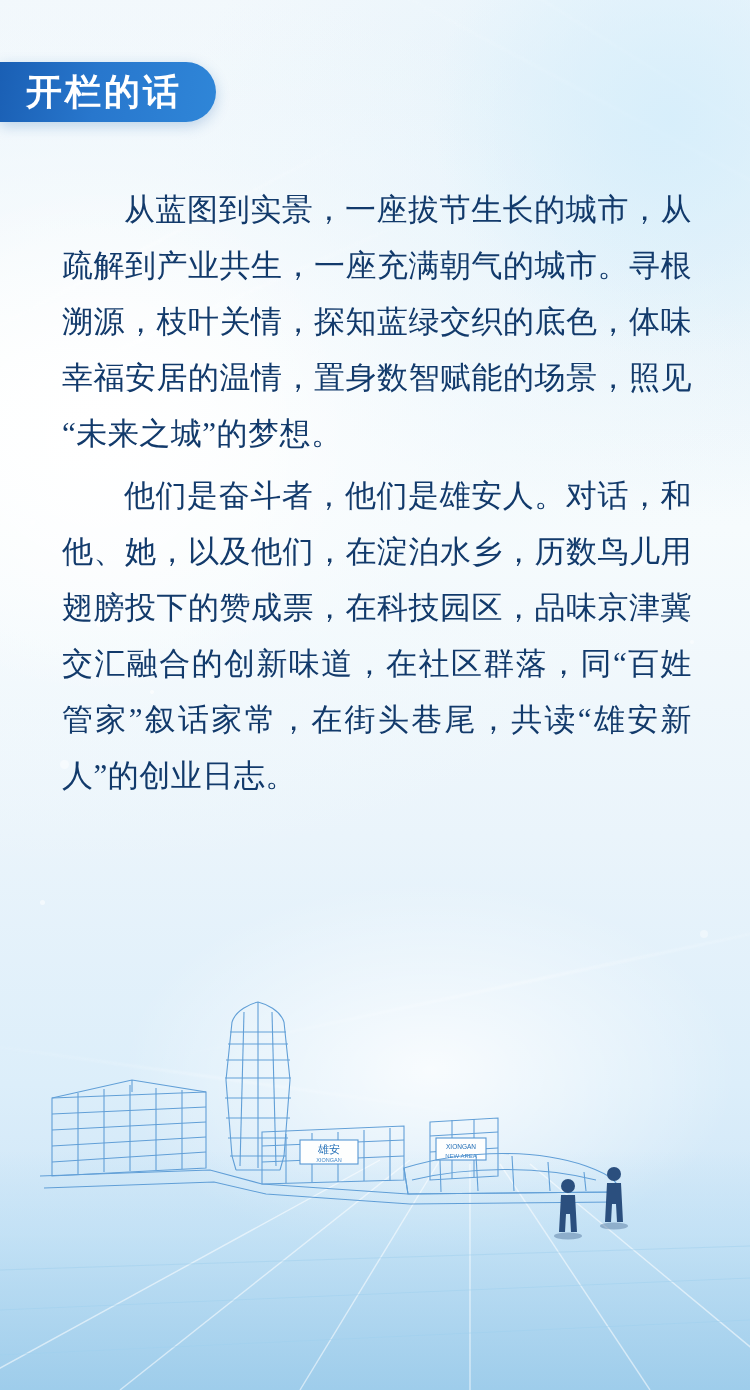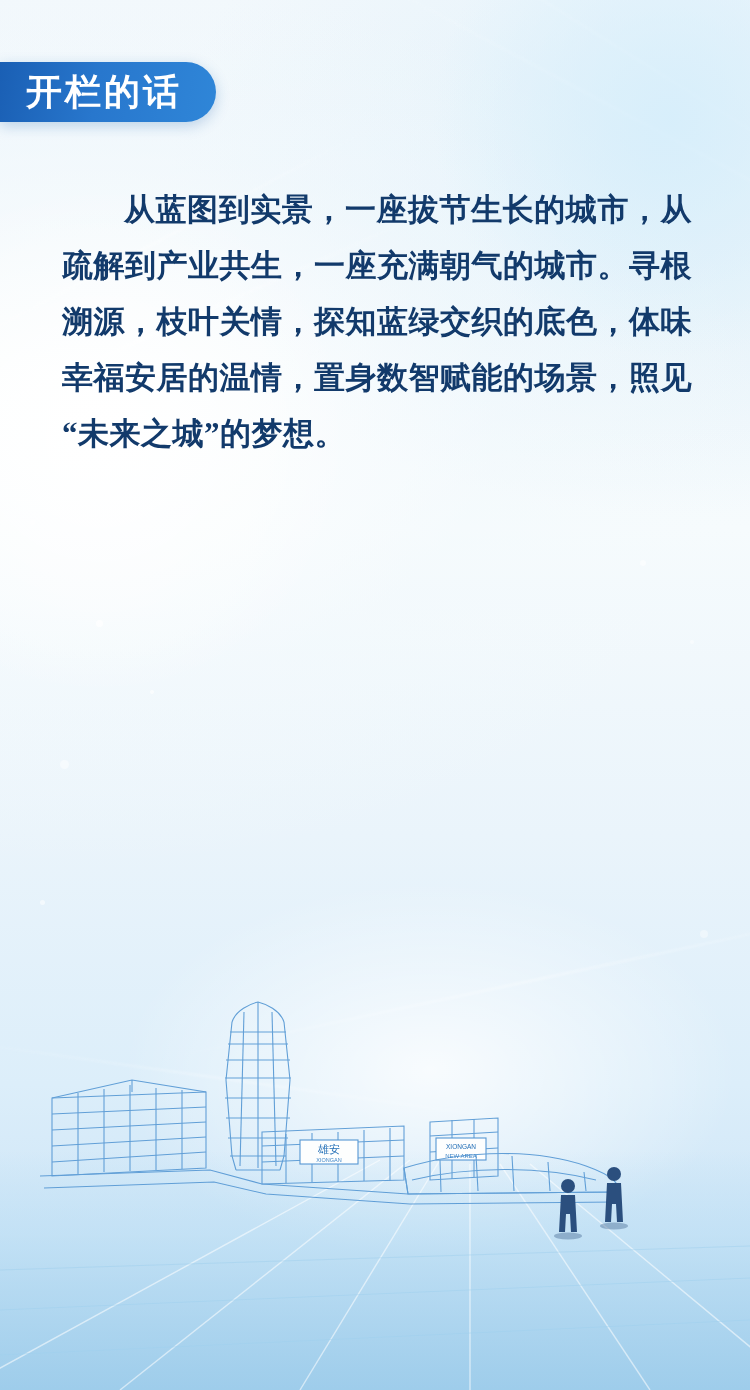--- a/index.html
+++ b/index.html
@@ -99,21 +99,21 @@
     position: absolute;
     left: 62px;
     top: 182px;
     width: 630px;
   }
   .para {
     margin: 0 0 6px 0;
     color: #123a6b;
     font-size: 31px;
     line-height: 56px;
-    font-weight: bold;
+    font-weight: normal;
     letter-spacing: 0.5px;
     text-indent: 2em;
     text-align: justify;
     font-family: "Liberation Serif", "DejaVu Serif", serif;
   }
   .para.p2 { margin-top: 6px; }
   .para.p3 { margin-top: 6px; }
 
   
   .skyline {
@@ -171,20 +171,21 @@
   <div class="bokeh b8"></div>
 
   <div class="badge-wrap">
     <div class="badge">
       <span class="badge-text">开栏的话</span>
     </div>
   </div>
 
   <div class="article">
     <p class="para p1">从蓝图到实景，一座拔节生长的城市，从疏解到产业共生，一座充满朝气的城市。寻根溯源，枝叶关情，探知蓝绿交织的底色，体味幸福安居的温情，置身数智赋能的场景，照见“未来之城”的梦想。</p>
+    <p class="para p2">他们是奋斗者，他们是雄安人。对话，和他、她，以及他们，在淀泊水乡，历数鸟儿用翅膀投下的赞成票，在科技园区，品味京津冀交汇融合的创新味道，在社区群落，同“百姓管家”叙话家常，在街头巷尾，共读“雄安新人”的创业日志。</p>
   </div>
 
   <div class="ground"></div>
   <svg class="ground-lines" viewBox="0 0 750 240">
     <g stroke="#ffffff" stroke-width="1.4" opacity="0.55" fill="none">
       <path d="M380 10 L -40 240"></path>
       <path d="M410 10 L 120 240"></path>
       <path d="M440 10 L 300 240"></path>
       <path d="M470 14 L 470 240"></path>
       <path d="M500 14 L 650 240"></path>

